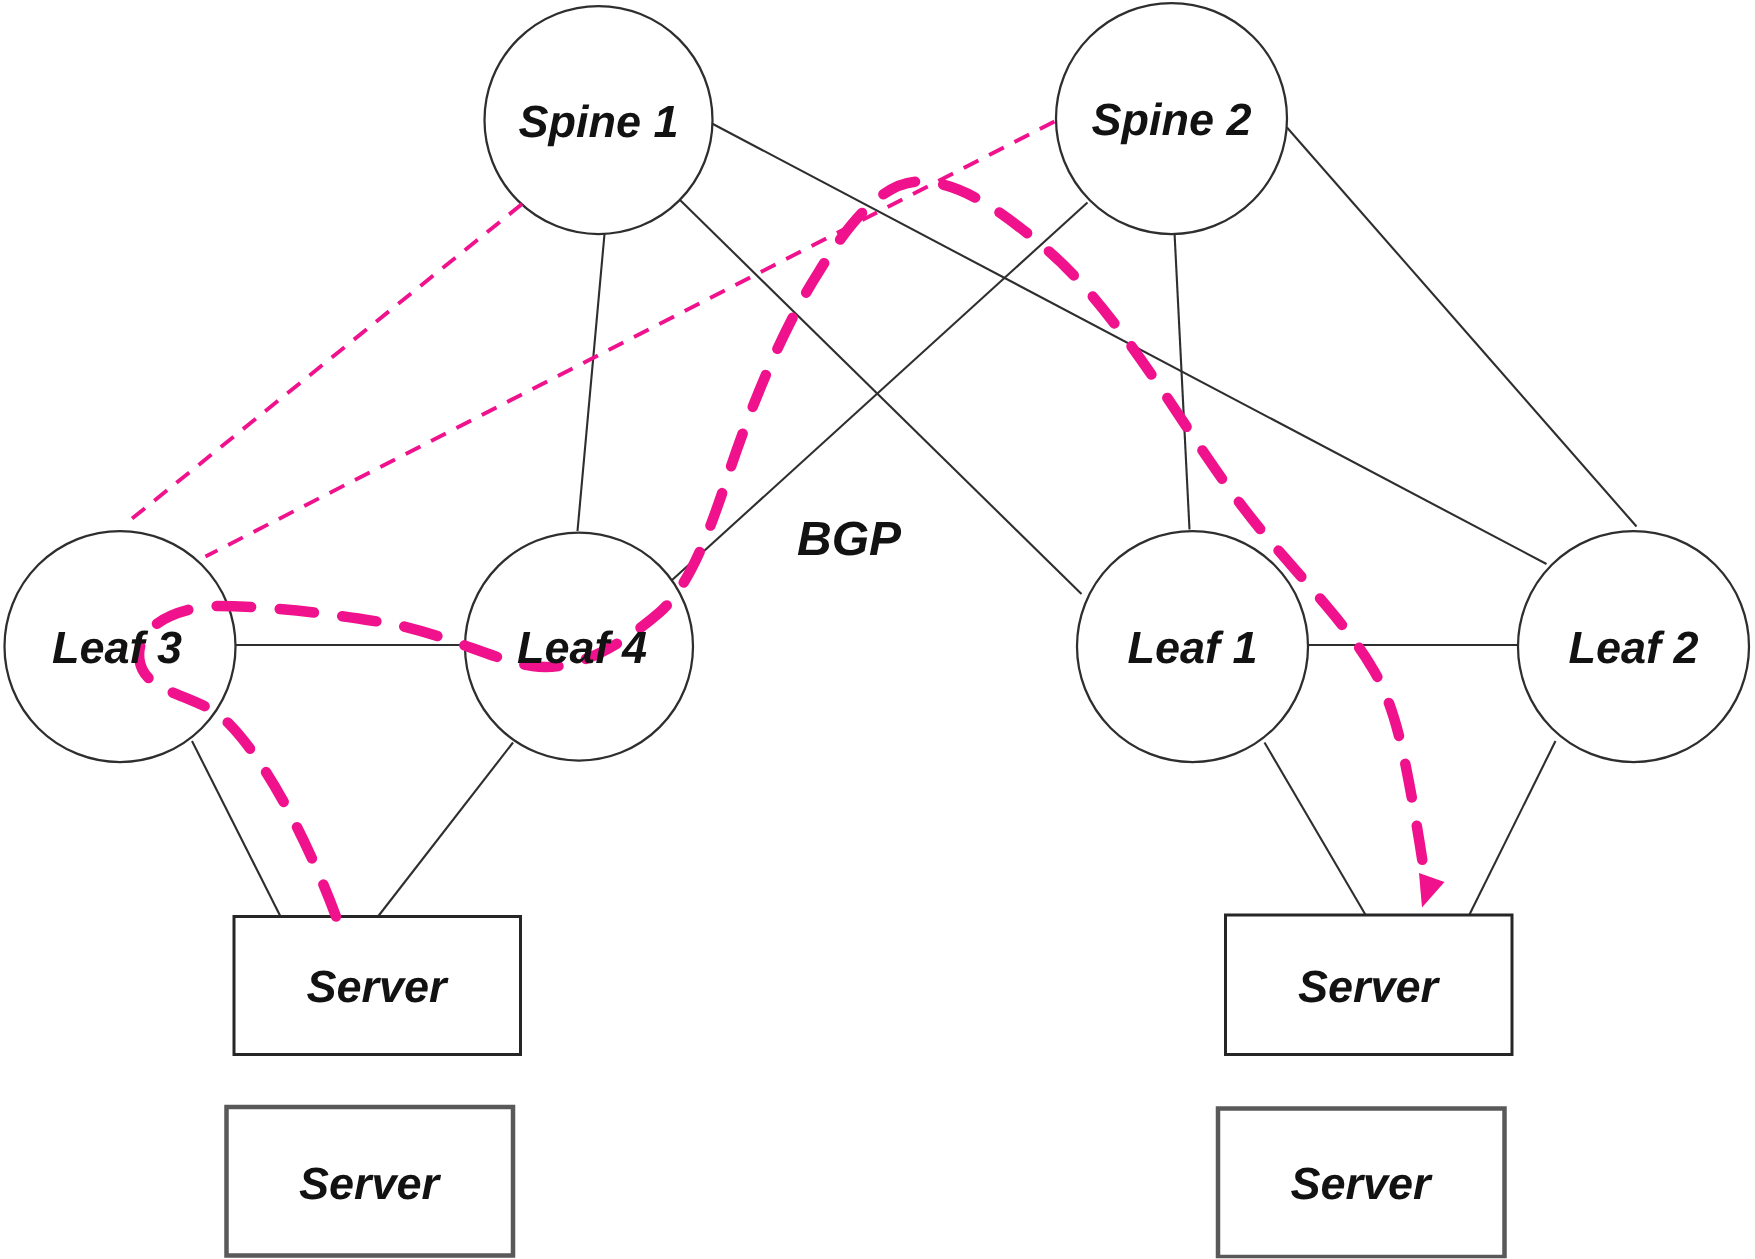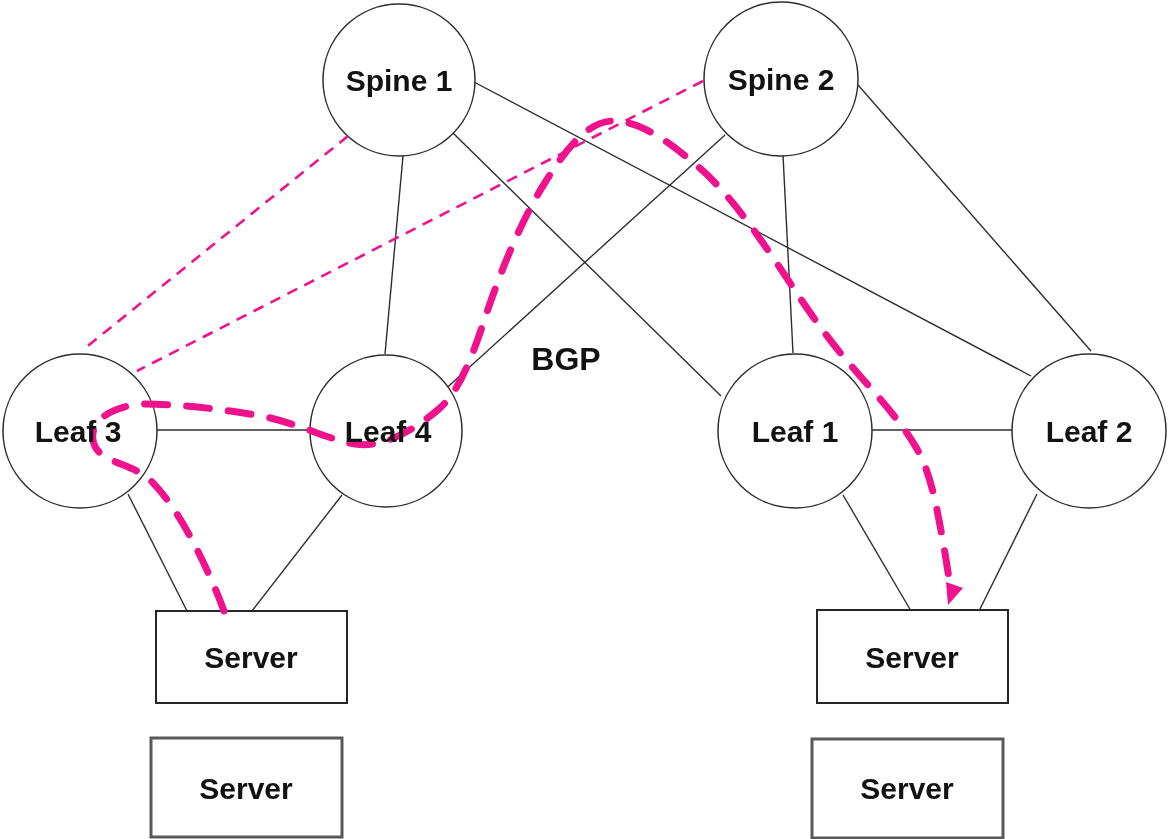--- a/index.html
+++ b/index.html
@@ -9,20 +9,21 @@
     width: 1170px;
     height: 839px;
     overflow: hidden;
     font-family: "Liberation Sans", sans-serif;
   }
   .stage {
     position: relative;
     width: 1170px;
     height: 839px;
     background: #ffffff;
+    font-style: italic;
   }
   svg { display: block; }
   .node-label {
     font-family: "Liberation Sans", sans-serif;
     font-weight: 700;
     font-size: 30px;
     fill: #121212;
   }
   .bgp-label {
     font-family: "Liberation Sans", sans-serif;

